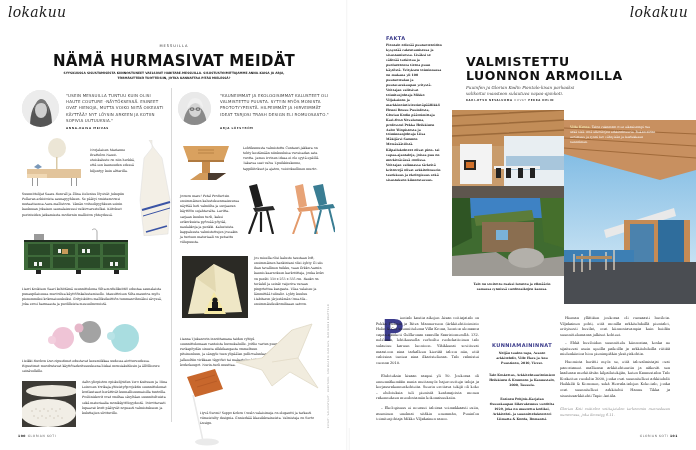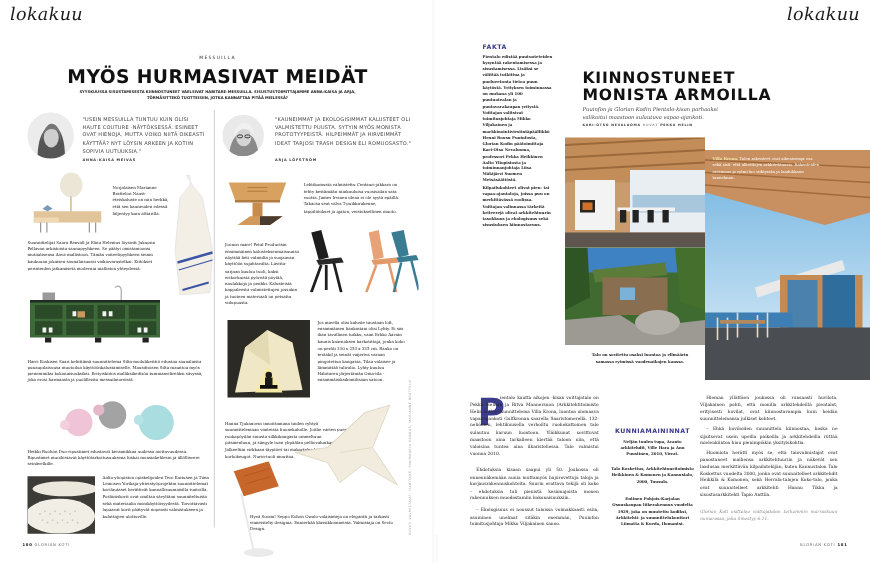--- a/index.html
+++ b/index.html
@@ -33,21 +33,21 @@
 .center-cap{position:absolute;font-size:3.1px;line-height:1.6;text-align:center;font-weight:bold;color:#222}
 .grey-tail{color:#8a8a8a;font-style:italic}
 </style>
 </head>
 <body>
 
 <div class="page" id="left">
   <div class="section-label" style="left:8px">lokakuu</div>
 
   <div class="kicker" style="left:0;width:348px;text-align:center;top:44px">MESSUILLA</div>
-  <div class="headline" style="left:0;width:348px;text-align:center;top:54px;font-size:15px;letter-spacing:.3px">MYÖS HURMASIVAT MEIDÄT</div>
+  <div class="headline" style="left:0;width:348px;text-align:center;top:54px;font-size:15px;letter-spacing:.3px">NÄMÄ HURMASIVAT MEIDÄT</div>
   <div class="deck" style="left:62px;width:224px;top:71px">SYYSKUUSSA SISUSTAMISESTA KIINNOSTUNEET VAELSIVAT HABITARE-MESSUILLA. SISUSTUSTOIMITTAJAMME ANNA-KAISA JA ARJA, TÖRMÄSITTEKÖ TUOTTEISIIN, JOTKA KANNATTAA PITÄÄ MIELESSÄ?</div>
 
   <div class="avatar" style="left:22px;top:90px;width:37px;height:37px">
     <svg width="37" height="37" viewBox="0 0 37 37">
         <rect width="37" height="37" fill="#ececec"></rect>
         <path d="M8 37 C8 22 12 12 19 11 C27 11 30 22 30 37Z" fill="#555"></path>
         <ellipse cx="19" cy="20" rx="6" ry="8" fill="#cfcfcf"></ellipse>
         <path d="M11 24 C12 14 16 9 19 9 C24 9 27 15 27 24 L25 16 C22 12 16 12 13 17Z" fill="#777"></path>
       </svg>
   </div>
@@ -230,22 +230,22 @@
 <div class="gutter"></div>
 
 <div class="page" id="right">
   <div class="section-label" style="right:8px">lokakuu</div>
 
   <div class="fakta-title" style="left:38px;top:35px">FAKTA</div>
   <div class="side" style="left:38px;top:43px;width:56px">Pientalo edistää puutuoteteiden kysyntää rakentamisessa ja sisustamisessa. Lisäksi se välittää tutkittua ja puolueetonta tietoa puun käytöstä. Yrityksen toiminnassa on mukana yli 100 puutuotealan ja puutavarakaupan yritystä.</div>
   <div class="side" style="left:38px;top:88px;width:56px">Voittajan valitsivat toimitusjohtaja Mikko Viljakainen ja markkinointiviestintäpäällikkö Henni Rousu Puuinfosta, Glorian Kodin päätoimittaja Kari-Otso Nevaluoma, professori Pekka Heikkinen Aalto Yliopistosta ja toiminnanjohtaja Liisa Mäkijärvi Suomen Metsäsäätiöstä.</div>
   <div class="side" style="left:38px;top:148px;width:56px">Kilpailukohteet olivat pien- tai vapaa-ajantaloja, joissa puu on merkittävässä roolissa. Voittajan valinnassa tärkeitä kriteerejä olivat arkkitehtuurin tasokkuus ja ekologisuus sekä sisustuksen kiinnostavuus.</div>
 
-  <div class="headline" style="left:118px;top:56px;font-size:12.5px;letter-spacing:.6px">KIINNOSTUNEET</div>
-  <div class="headline" style="left:118px;top:70px;font-size:12.5px;letter-spacing:.6px">MONISTA ARMOILLA</div>
+  <div class="headline" style="left:118px;top:56px;font-size:12.5px;letter-spacing:.6px">VALMISTETTU</div>
+  <div class="headline" style="left:118px;top:70px;font-size:12.5px;letter-spacing:.6px">LUONNON ARMOILLA</div>
   <div style="position:absolute;left:118px;top:85px;width:128px;font-style:italic;font-size:4.2px;line-height:1.5;color:#444">Puuinfon ja Glorian Kodin Pientalo-kisan parhaaksi valikoitui maastoon sulautuva vapaa-ajankoti.</div>
   <div class="byline" style="left:118px;top:99px"><span style="color:#333">KARI-OTSO NEVALUOMA</span> <span>KUVAT</span> <span style="color:#333">PEKKA HELIN</span></div>
 
   <div class="photo" style="left:104px;top:110px;width:112px;height:88px;background:#c99c6c">
     <svg width="112" height="88" viewBox="0 0 112 88">
         <rect width="112" height="36" fill="#c28d58"></rect>
         <g stroke="#9c6a3a" stroke-width="1.5">
           <path d="M0 6 L112 0 M0 16 L112 10 M0 26 L112 20"></path>
         </g>
         <rect x="52" y="26" width="60" height="50" fill="#e8eef2"></rect>

